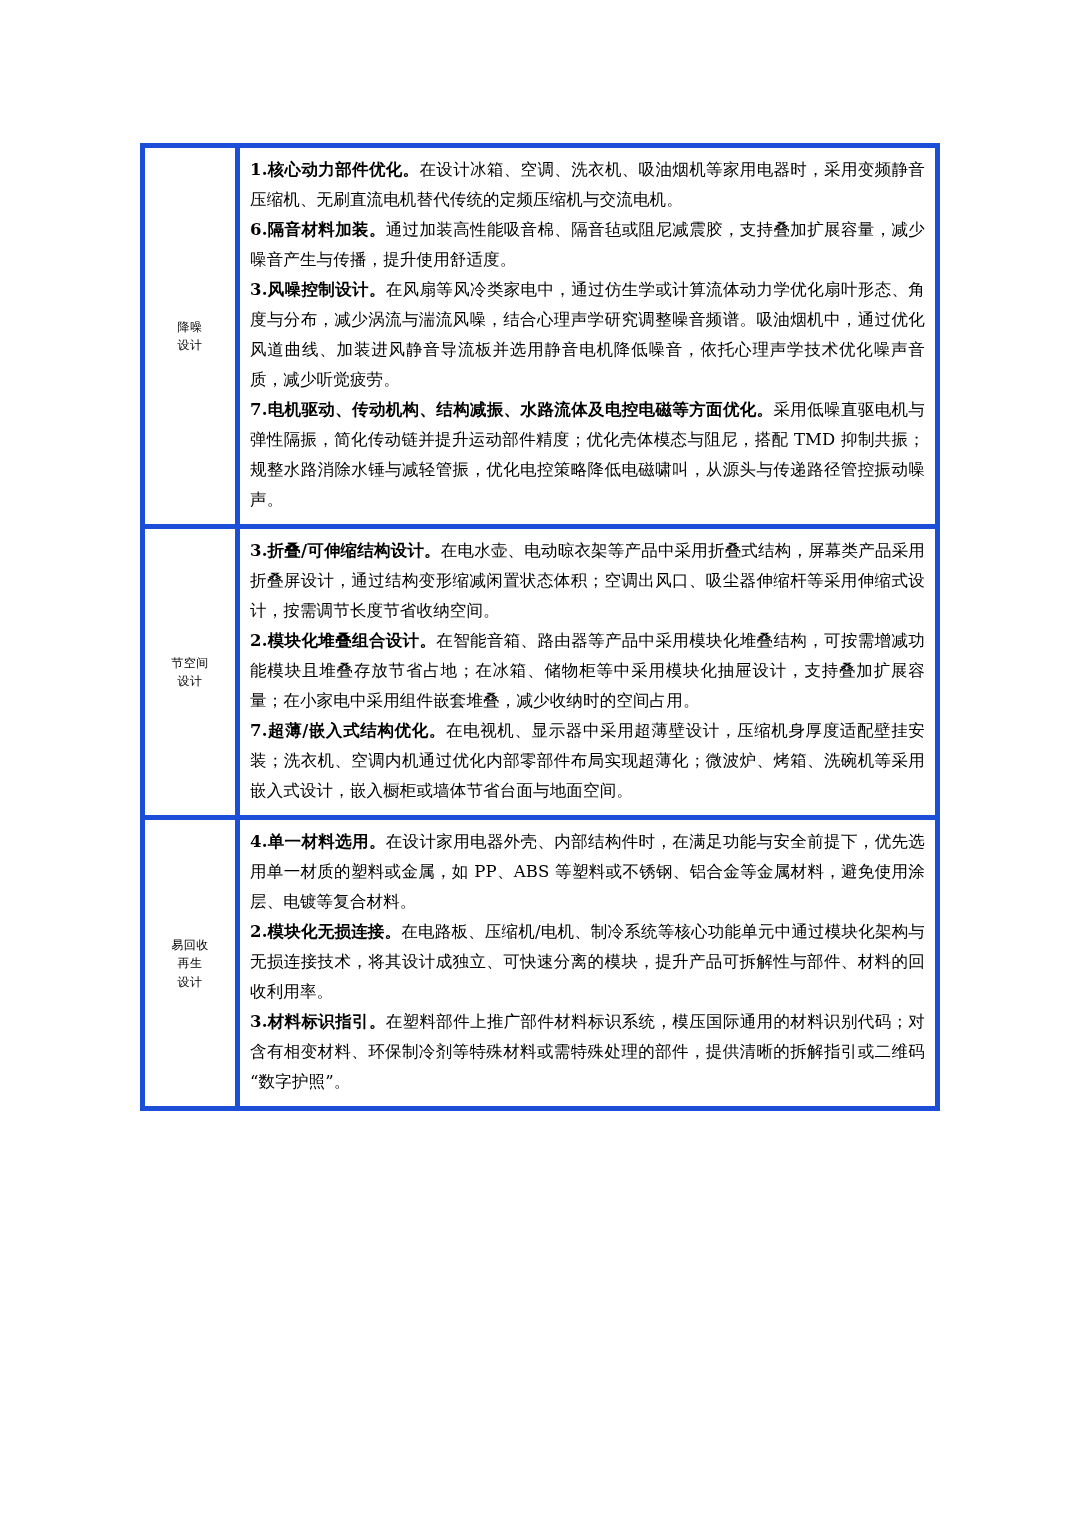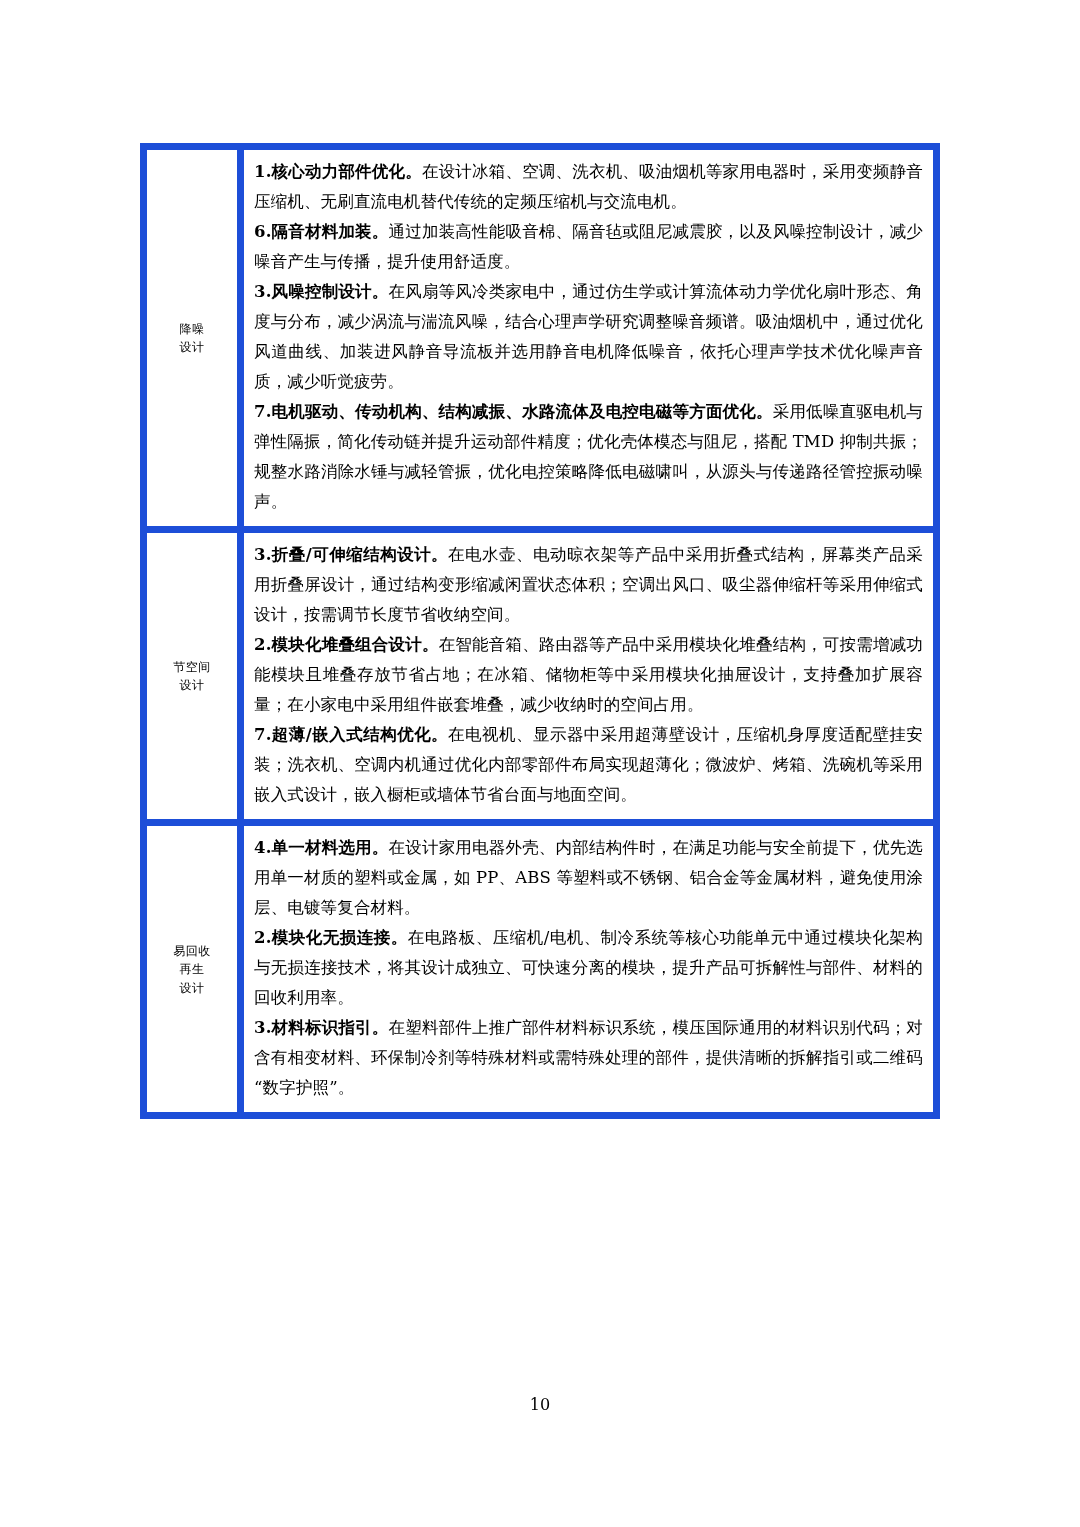--- a/index.html
+++ b/index.html
@@ -23,21 +23,21 @@
   }
   .doc-table {
     position: absolute;
     left: 140px;
     top: 143px;
     width: 800px;
     border-collapse: collapse;
     table-layout: fixed;
   }
   .doc-table td {
-    border: 7px solid #1d4ed8;
+    border: 5px solid #1d4ed8;
     vertical-align: top;
     padding: 0;
   }
   td.label-cell {
     width: 86px;
     text-align: center;
     vertical-align: middle;
     padding: 4px 2px;
   }
   td.body-cell {
@@ -81,21 +81,21 @@
   <table class="doc-table">
     <tbody>
 
       <tr>
         <td class="label-cell">
           <div class="label-text">降噪</div>
           <div class="label-text">设计</div>
         </td>
         <td class="body-cell">
           <p class="para"><span class="b">1.核心动力部件优化。</span><span>在设计冰箱、空调、洗衣机、吸油烟机等家用电器时，采用变频静音压缩机、无刷直流电机替代传统的定频压缩机与交流电机。</span></p>
-          <p class="para"><span class="b">6.隔音材料加装。</span><span>通过加装高性能吸音棉、隔音毡或阻尼减震胶，以及风噪控制设计，减少噪音产生与传播，提升使用舒适度。</span></p>
+          <p class="para"><span class="b">6.隔音材料加装。</span><span>通过加装高性能吸音棉、隔音毡或阻尼减震胶，支持叠加扩展容量，减少噪音产生与传播，提升使用舒适度。</span></p>
           <p class="para"><span class="b">3.风噪控制设计。</span><span>在风扇等风冷类家电中，通过仿生学或计算流体动力学优化扇叶形态、角度与分布，减少涡流与湍流风噪，结合心理声学研究调整噪音频谱。吸油烟机中，通过优化风道曲线、加装进风静音导流板并选用静音电机降低噪音，依托心理声学技术优化噪声音质，减少听觉疲劳。</span></p>
           <p class="para"><span class="b">7.电机驱动、传动机构、结构减振、水路流体及电控电磁等方面优化。</span><span>采用低噪直驱电机与弹性隔振，简化传动链并提升运动部件精度；优化壳体模态与阻尼，搭配 TMD 抑制共振；规整水路消除水锤与减轻管振，优化电控策略降低电磁啸叫，从源头与传递路径管控振动噪声。</span></p>
         </td>
       </tr>
 
       <tr>
         <td class="label-cell">
           <div class="label-text">节空间</div>
           <div class="label-text">设计</div>
         </td>
@@ -115,15 +115,14 @@
         <td class="body-cell">
           <p class="para"><span class="b">4.单一材料选用。</span><span>在设计家用电器外壳、内部结构件时，在满足功能与安全前提下，优先选用单一材质的塑料或金属，如 PP、ABS 等塑料或不锈钢、铝合金等金属材料，避免使用涂层、电镀等复合材料。</span></p>
           <p class="para"><span class="b">2.模块化无损连接。</span><span>在电路板、压缩机/电机、制冷系统等核心功能单元中通过模块化架构与无损连接技术，将其设计成独立、可快速分离的模块，提升产品可拆解性与部件、材料的回收利用率。</span></p>
           <p class="para"><span class="b">3.材料标识指引。</span><span>在塑料部件上推广部件材料标识系统，模压国际通用的材料识别代码；对含有相变材料、环保制冷剂等特殊材料或需特殊处理的部件，提供清晰的拆解指引或二维码“数字护照”。</span></p>
         </td>
       </tr>
 
     </tbody>
   </table>
 
-  <div class="page-number">10</div>
 
 </div>
 
 </body></html>

